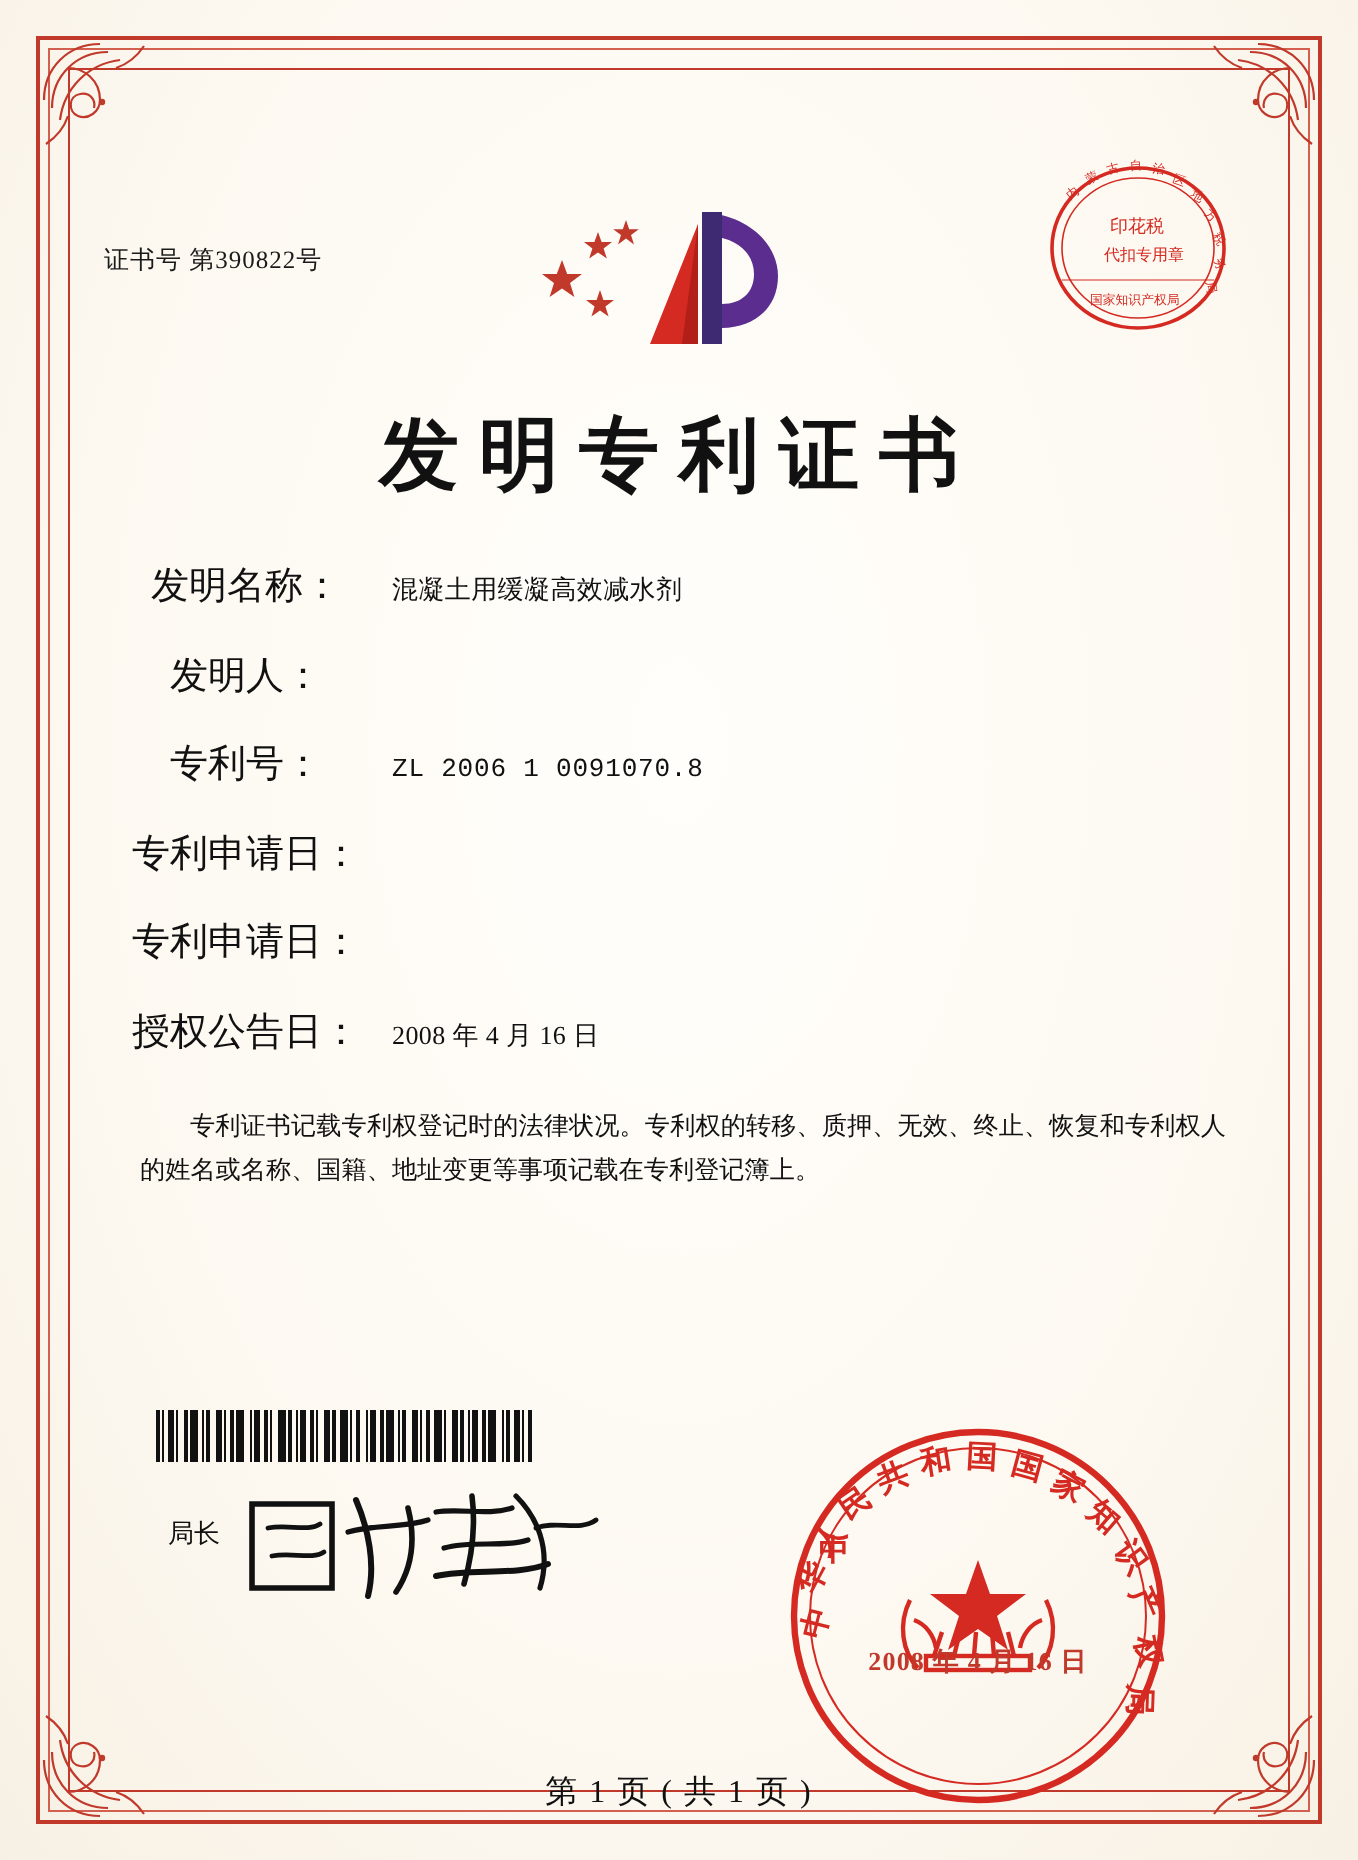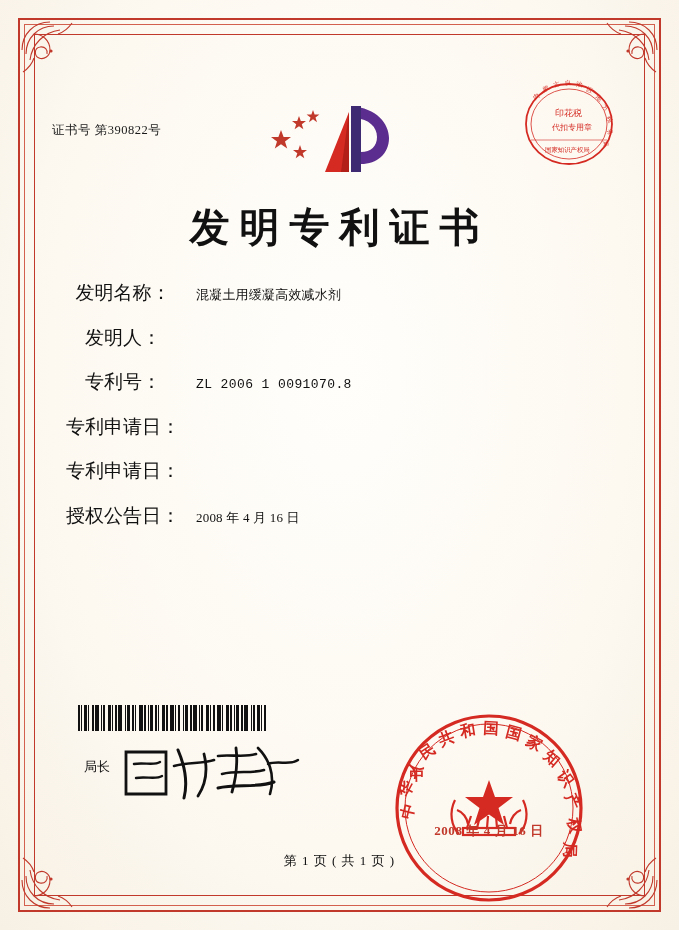--- a/index.html
+++ b/index.html
@@ -192,23 +192,23 @@
     width: 196px;
     text-align: center;
     font-size: 13px;
     color: #c0392b;
     font-weight: bold;
     letter-spacing: 0.6px;
   }
   .page-no {
     position: absolute;
     left: 0; right: 0;
-    top: 812px;
+    top: 846px;
     text-align: center;
-    font-size: 13px;
+    font-size: 16px;
     color: #111;
     letter-spacing: 1px;
   }
   .seal-text {
     font-family: "DejaVu Serif", serif;
   }
 </style>
 </head>
 <body>
 
@@ -369,20 +369,21 @@
         <div class="field-label wide">
           <span>授权公告日</span>
           <span class="field-colon">：</span>
         </div>
         <div class="field-value">2008 年 4 月 16 日</div>
       </div>
 
     </div>
 
     <div class="body-text">
+      <p>专利证书记载专利权登记时的法律状况。专利权的转移、质押、无效、终止、恢复和专利权人的姓名或名称、国籍、地址变更等事项记载在专利登记簿上。</p>
     </div>
 
     <div class="barcode">
       <i style="width:2px"></i>
         <i style="width:1px;background:transparent"></i>
       <i style="width:1px"></i>
         <i style="width:2px;background:transparent"></i>
       <i style="width:3px"></i>
         <i style="width:1px;background:transparent"></i>
       <i style="width:1px"></i>

